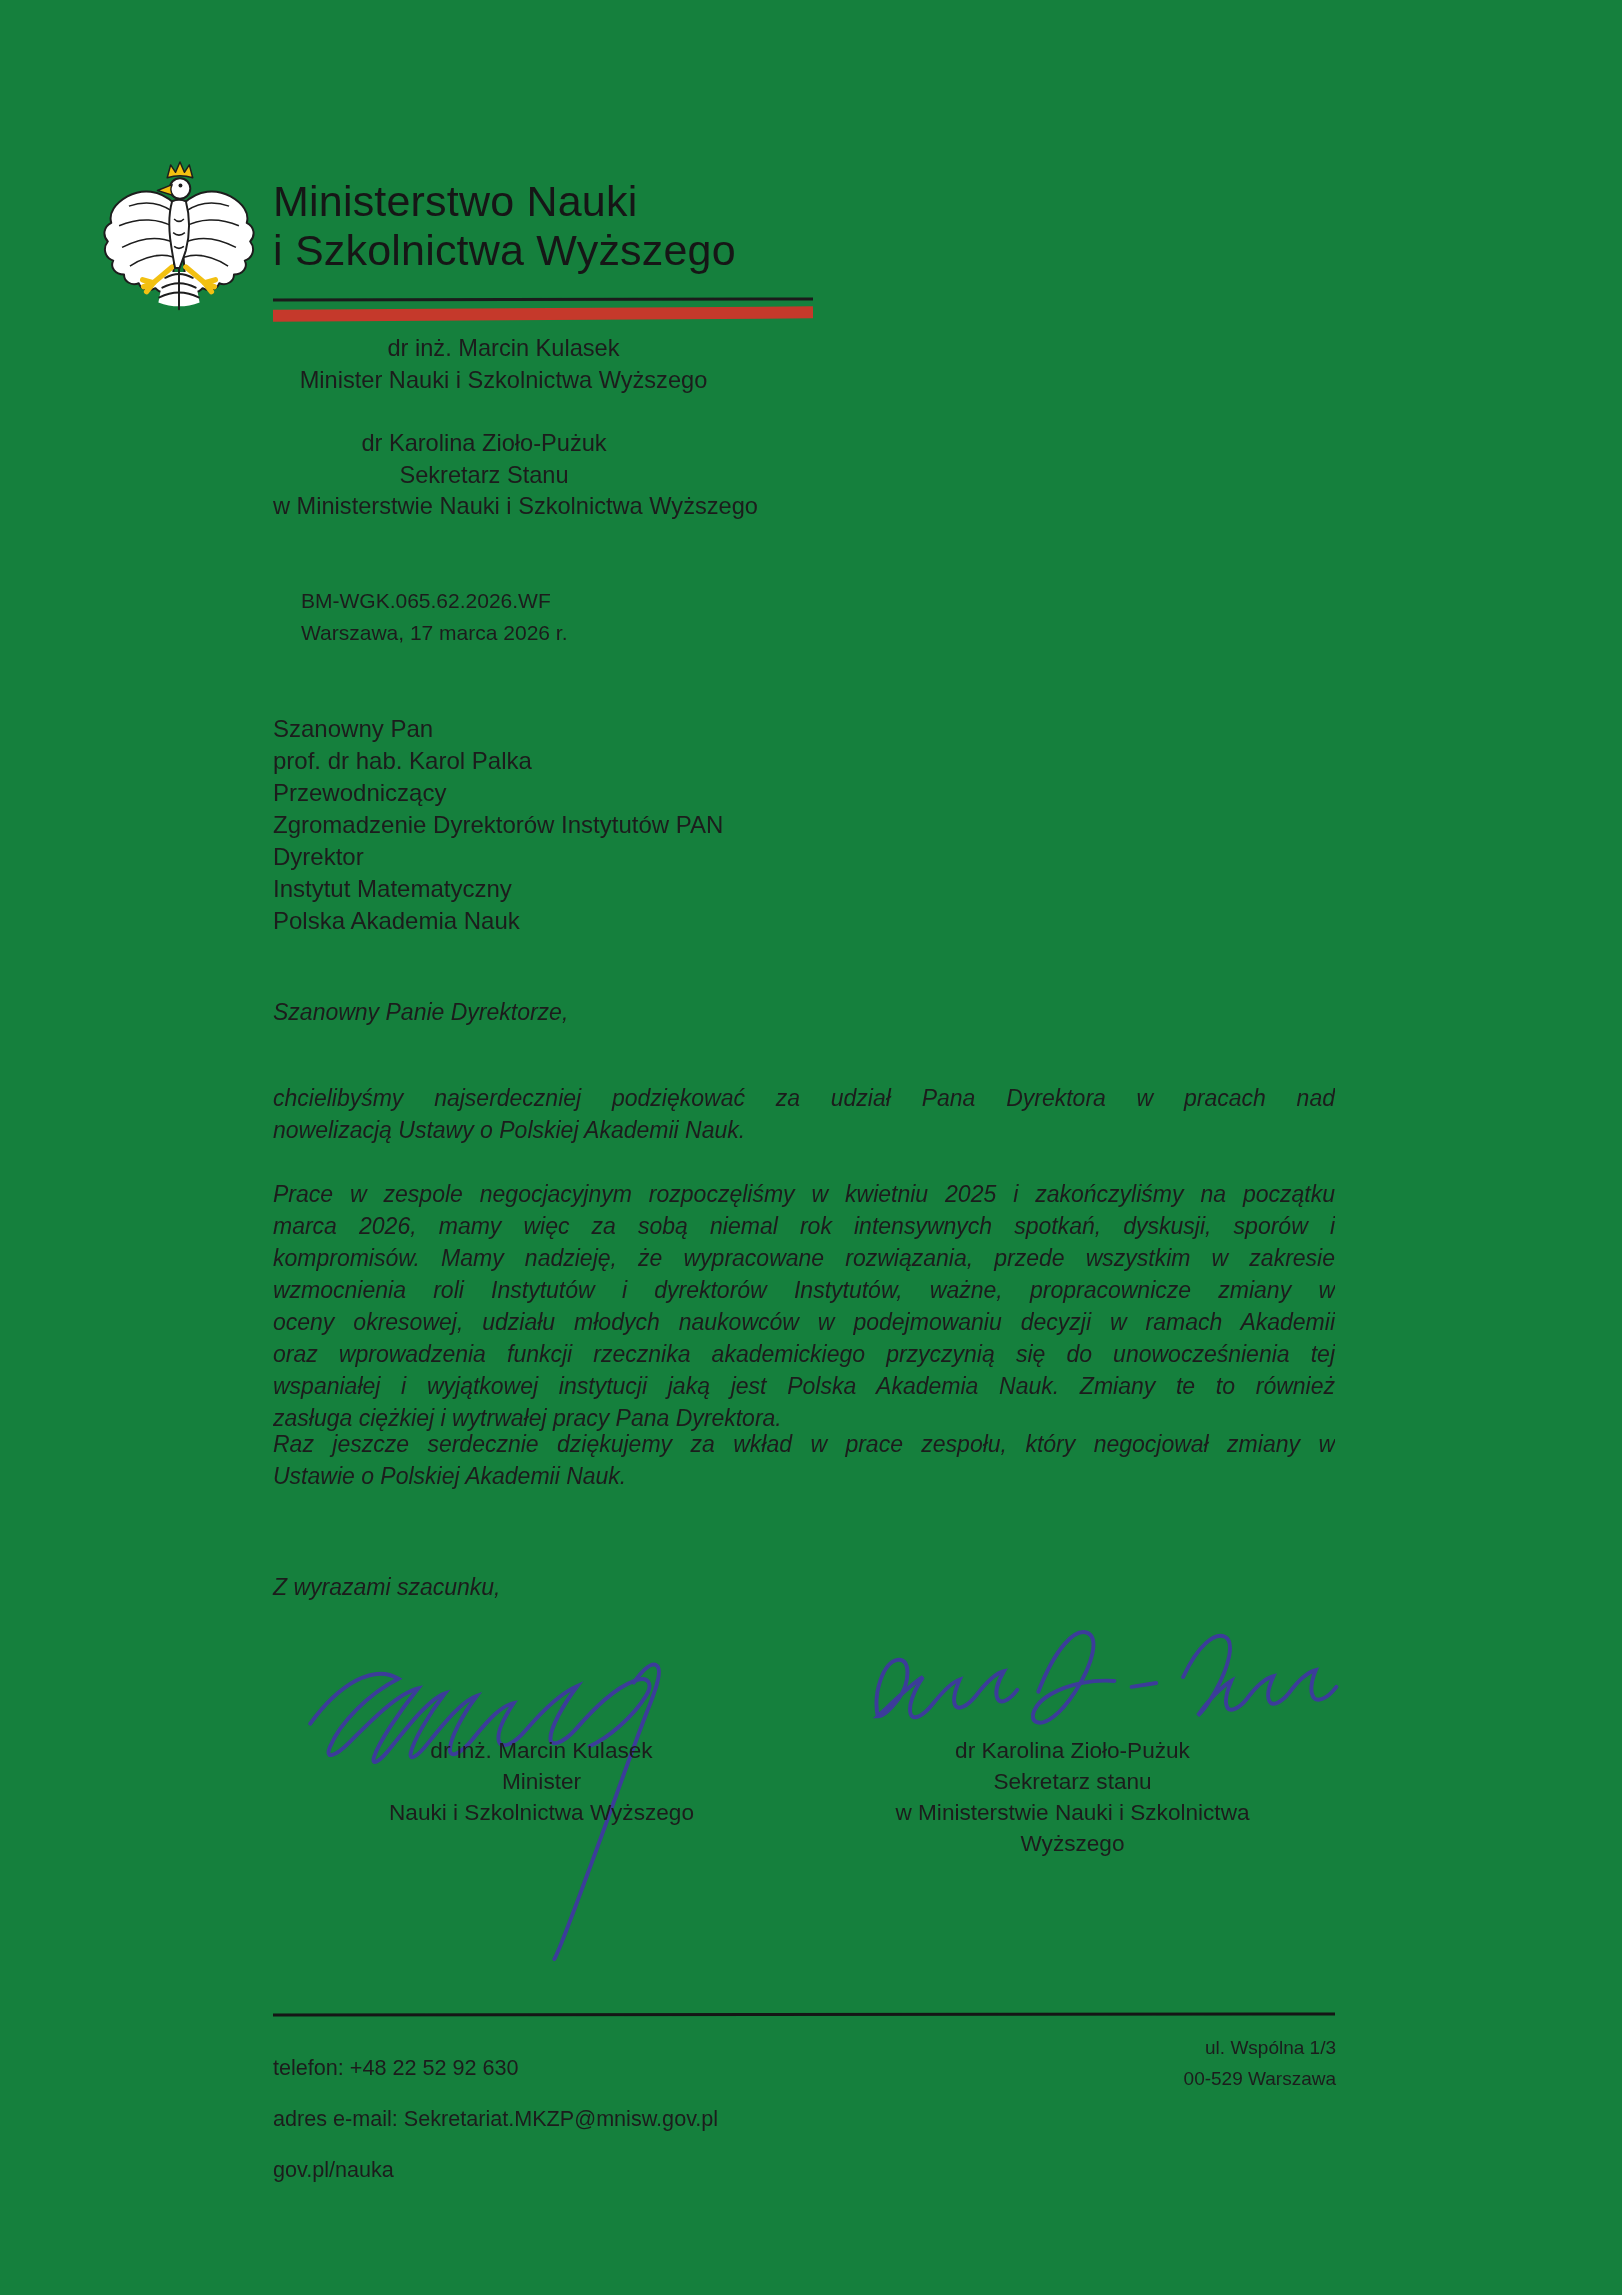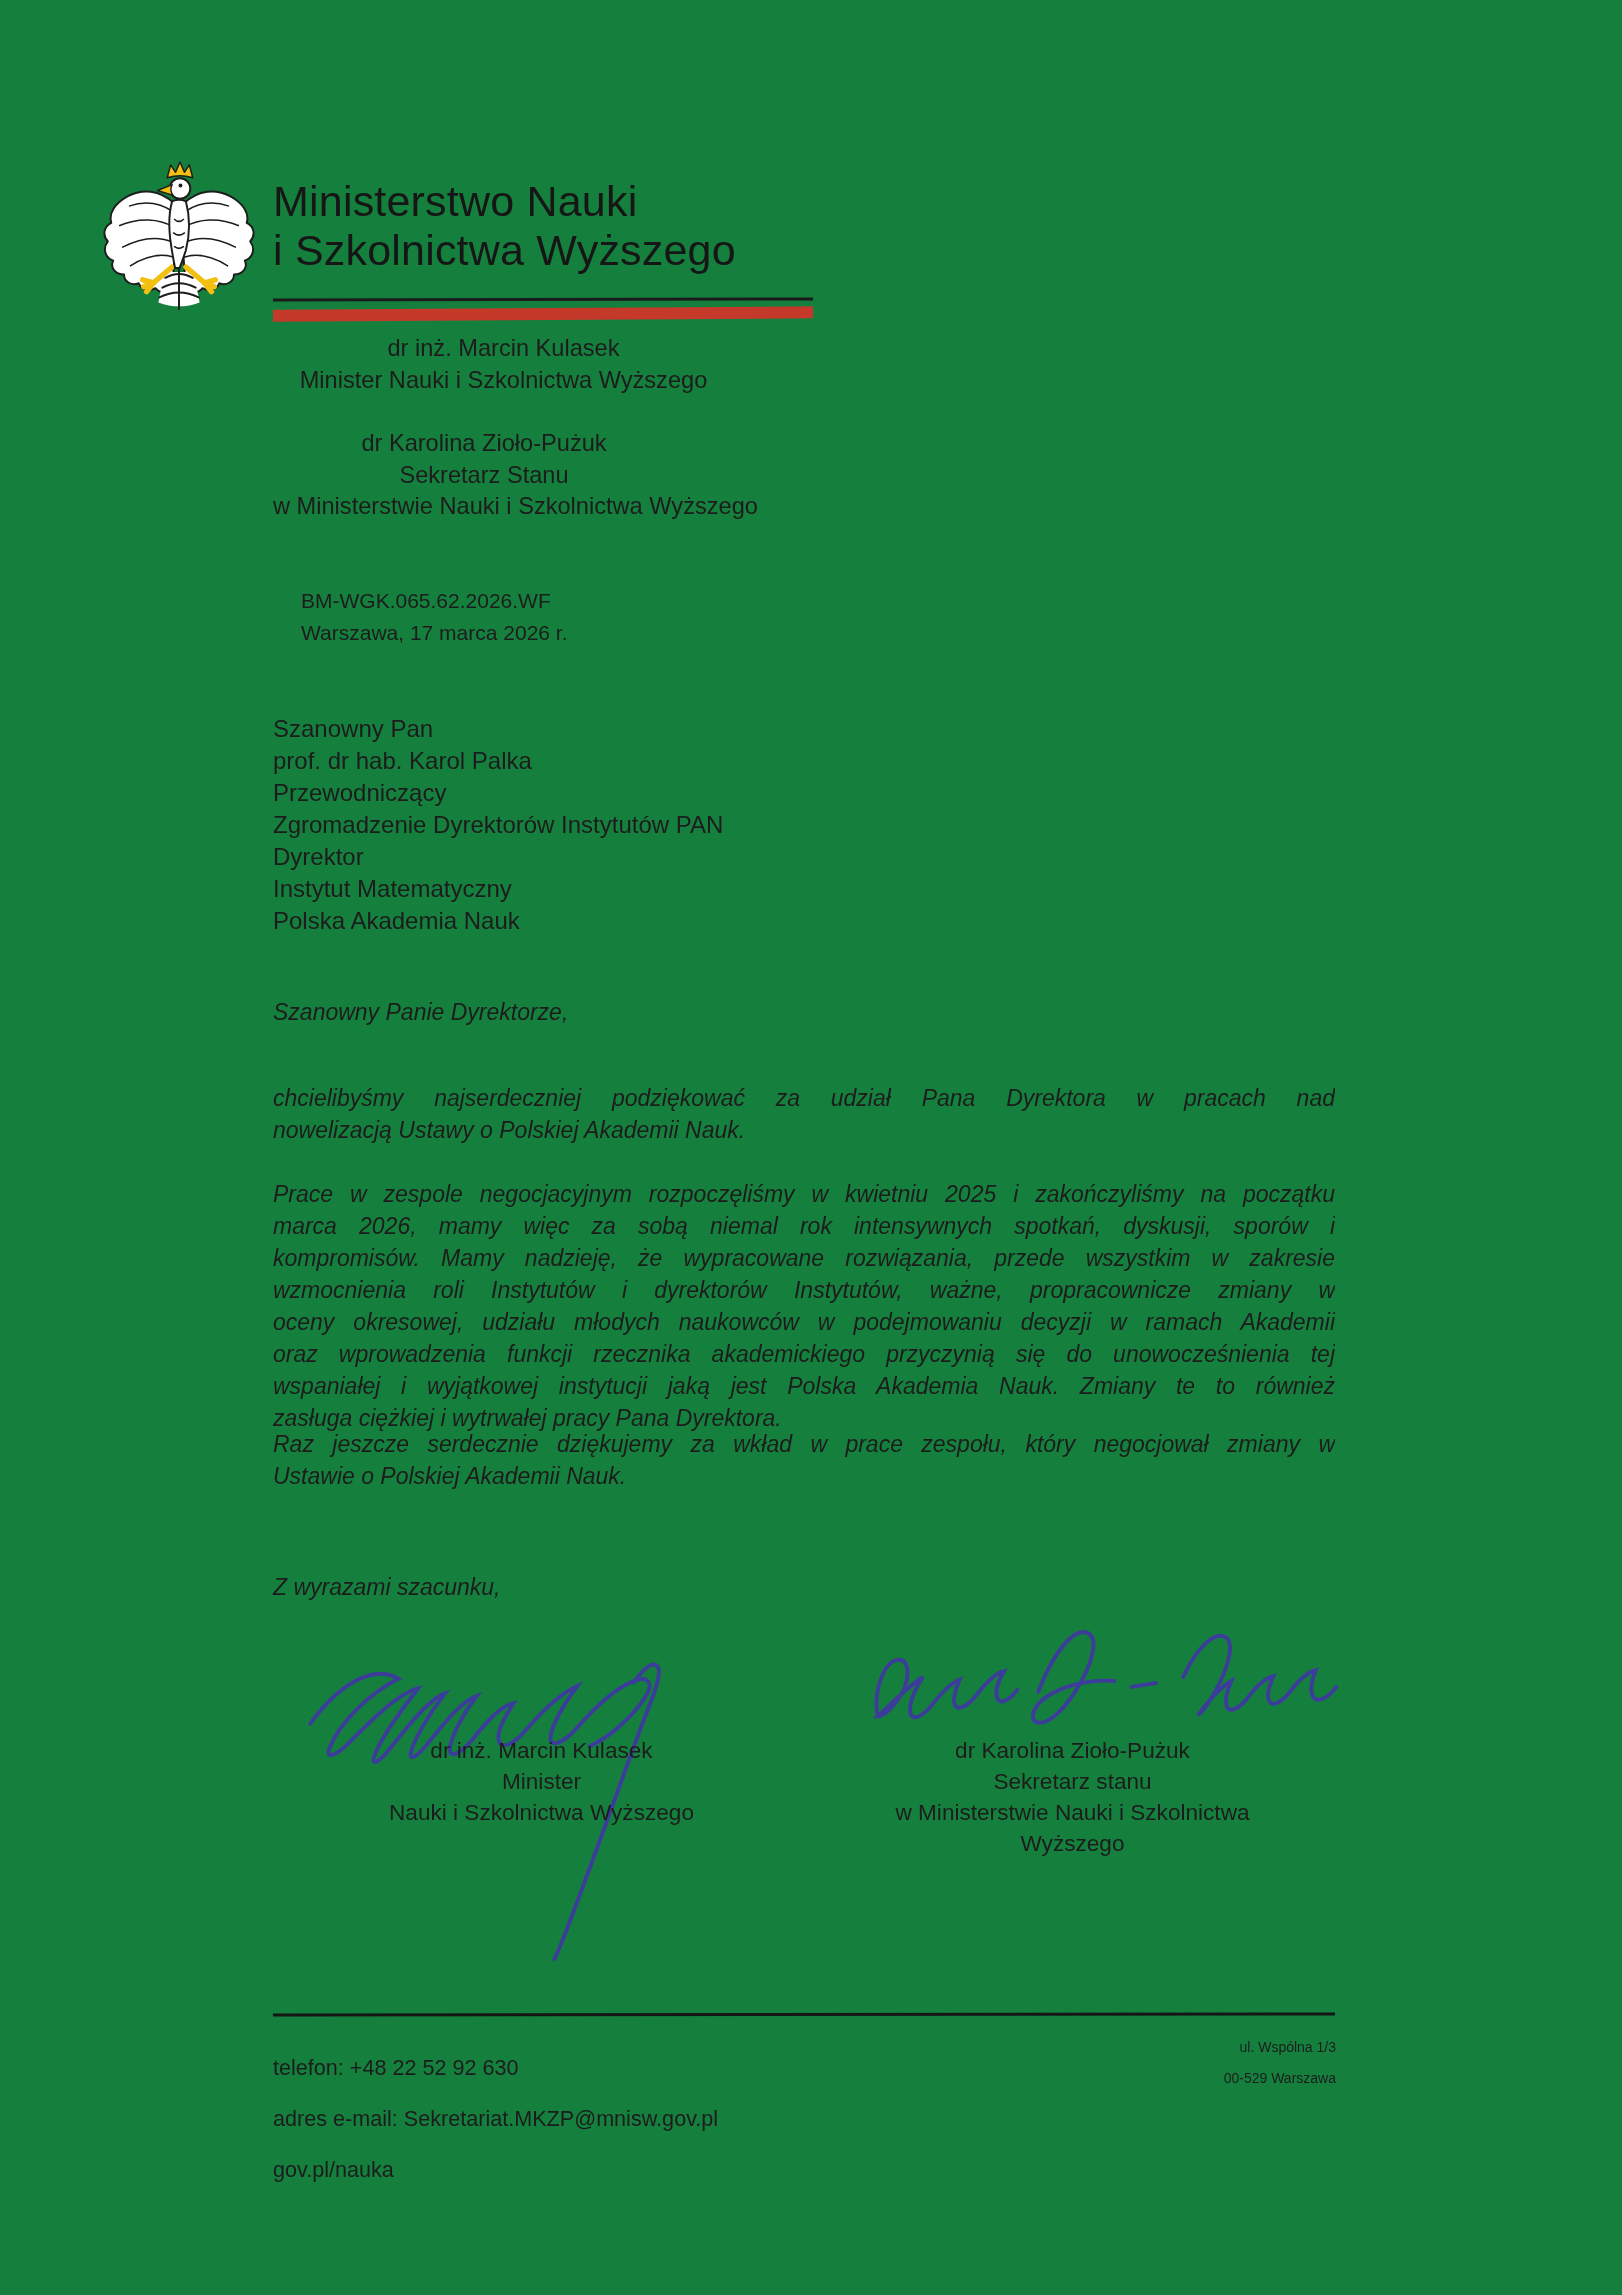--- a/index.html
+++ b/index.html
@@ -44,21 +44,21 @@
   .sig-left{left:295px;top:1610px;width:452px;height:353px;}
   .sig-right{left:864px;top:1618px;width:491px;height:123px;}
   .caption{font-size:22.6px;line-height:31px;text-align:center;top:1735px;width:537px;}
   .caption div{white-space:nowrap;}
   .caption-left{left:273px;}
   .caption-right{left:804px;}
   
   .footer-rule{left:273px;top:2013px;width:1062px;height:3.4px;background:#151515;transform:rotate(-0.05deg);}
   .footer-left{left:273px;top:2032px;font-size:21.6px;line-height:31px;}
   .footer-left div{white-space:nowrap;margin-top:20px;}
-  .footer-right{left:835px;top:2032px;width:501px;font-size:14px;line-height:31px;text-align:right;}
+  .footer-right{left:835px;top:2032px;width:501px;font-size:19px;line-height:31px;text-align:right;}
   .footer-right div{white-space:nowrap;}
   .emblem{left:100px;top:161px;width:158px;height:162px;}
 </style>
 </head>
 <body>
 
 <div class="page">
 
   <svg class="abs emblem" viewBox="0 0 320 330" aria-hidden="true">
 

